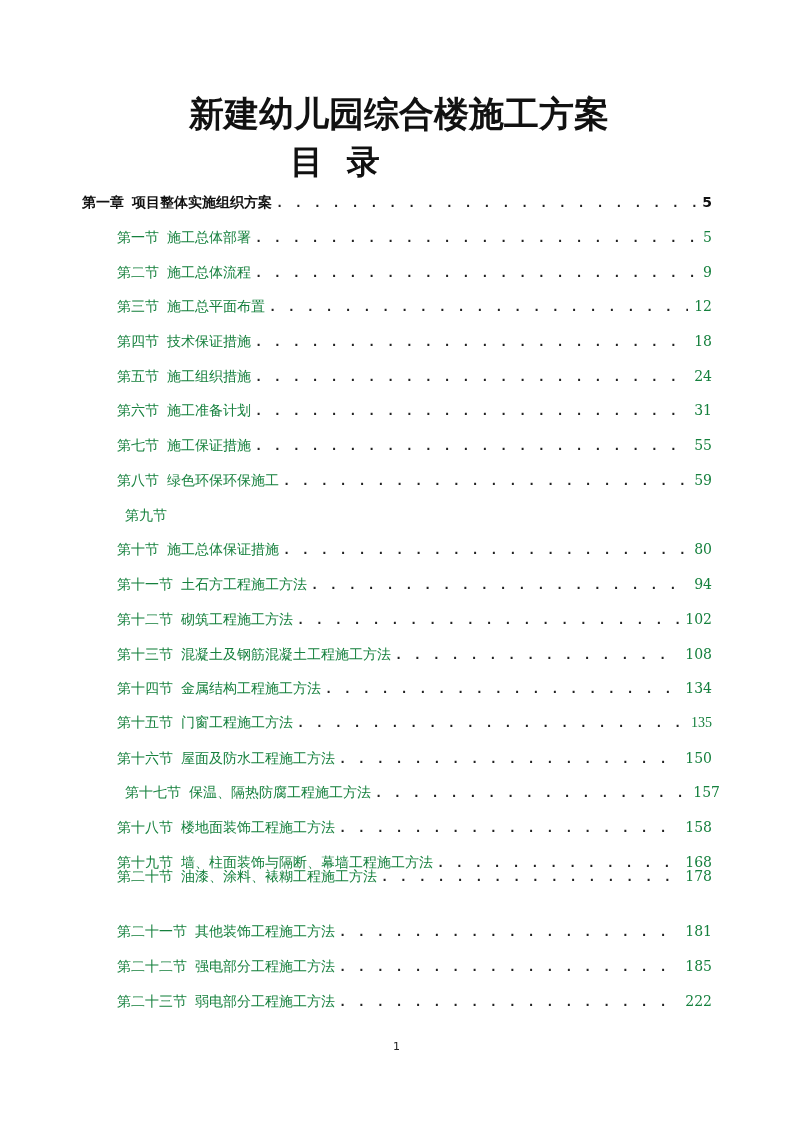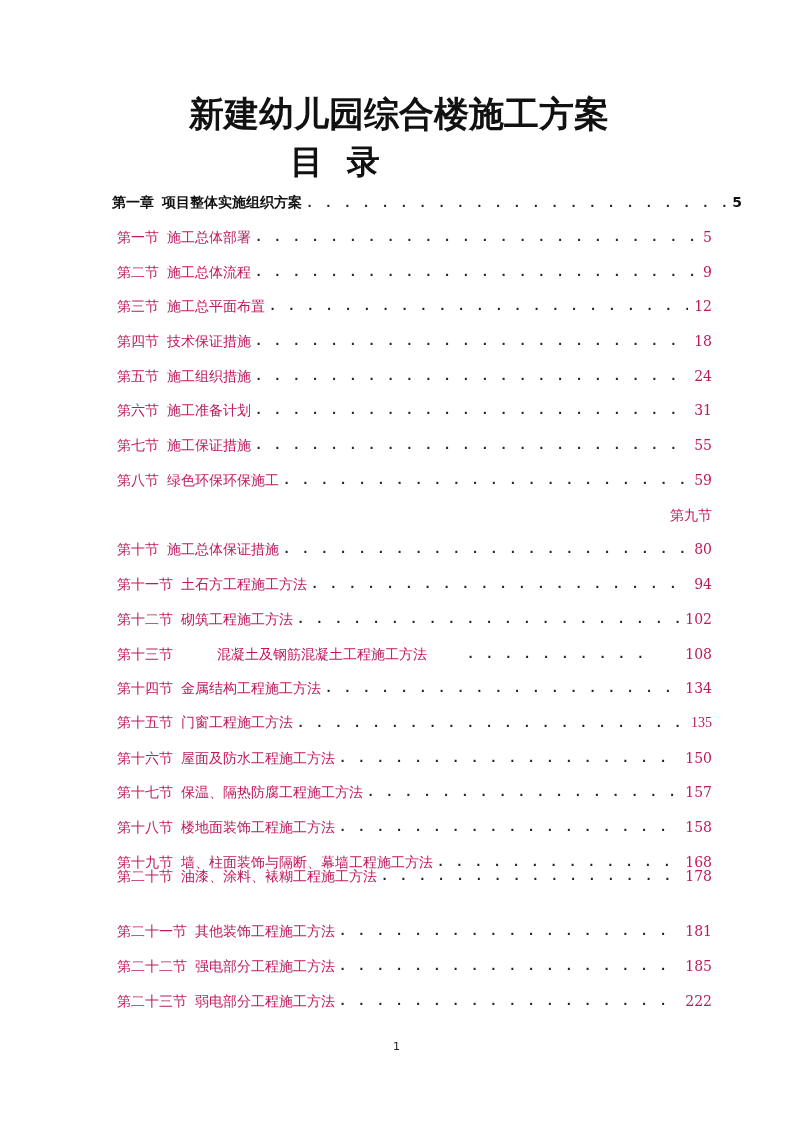--- a/index.html
+++ b/index.html
@@ -63,22 +63,21 @@
       width: 630px;
       font-family: "DejaVu Sans", "Liberation Sans", sans-serif;
       font-weight: bold;
       font-size: 14px;
     }
     .toc-row.section {
       left: 117px;
       width: 595px;
       font-family: "DejaVu Serif", "Liberation Serif", serif;
       font-size: 14px;
-      color: #be185d;
-      align-items: flex-end;
+      color: #15803d;
     }
     .toc-num {
       flex: 0 0 auto;
     }
     .toc-title {
       flex: 0 0 auto;
       margin-left: 8px;
     }
     .toc-leader {
       flex: 1 1 auto;
@@ -110,21 +109,21 @@
       color: #222222;
     }
   </style>
 </head>
 <body>
 
 <div class="page-title">新建幼儿园综合楼施工方案</div>
 <div class="toc-heading">目 录</div>
 
 <div class="toc">
-  <div class="toc-row chapter" style="top:0px;margin-left:30px;">
+  <div class="toc-row chapter" style="top:0px;">
     <span class="toc-num">第一章</span>
     <span class="toc-title">项目整体实施组织方案</span>
     <span class="toc-leader"></span>
     <span class="toc-page">5</span>
   </div>
 
   <div class="toc-row section" style="top:35px;">
     <span class="toc-num">第一节</span>
     <span class="toc-title">施工总体部署</span>
     <span class="toc-leader"></span>
@@ -189,21 +188,21 @@
     <span class="toc-title">土石方工程施工方法</span>
     <span class="toc-leader"></span>
     <span class="toc-page">94</span>
   </div>
   <div class="toc-row section" style="top:417px;">
     <span class="toc-num">第十二节</span>
     <span class="toc-title">砌筑工程施工方法</span>
     <span class="toc-leader"></span>
     <span class="toc-page">102</span>
   </div>
-  <div class="toc-row section" style="top:452px;gap:36px;">
+  <div class="toc-row section" style="top:452px;">
     <span class="toc-num">第十三节</span>
     <span class="toc-title">混凝土及钢筋混凝土工程施工方法</span>
     <span class="toc-leader"></span>
     <span class="toc-page">108</span>
   </div>
   <div class="toc-row section" style="top:486px;">
     <span class="toc-num">第十四节</span>
     <span class="toc-title">金属结构工程施工方法</span>
     <span class="toc-leader"></span>
     <span class="toc-page">134</span>
@@ -213,21 +212,21 @@
     <span class="toc-title">门窗工程施工方法</span>
     <span class="toc-leader"></span>
     <span class="toc-page">135</span>
   </div>
   <div class="toc-row section" style="top:556px;">
     <span class="toc-num">第十六节</span>
     <span class="toc-title">屋面及防水工程施工方法</span>
     <span class="toc-leader"></span>
     <span class="toc-page">150</span>
   </div>
-  <div class="toc-row section" style="top:590px;">
+  <div class="toc-row section" style="top:590px;margin-left:8px;">
     <span class="toc-num">第十七节</span>
     <span class="toc-title">保温、隔热防腐工程施工方法</span>
     <span class="toc-leader"></span>
     <span class="toc-page">157</span>
   </div>
   <div class="toc-row section" style="top:625px;">
     <span class="toc-num">第十八节</span>
     <span class="toc-title">楼地面装饰工程施工方法</span>
     <span class="toc-leader"></span>
     <span class="toc-page">158</span>

